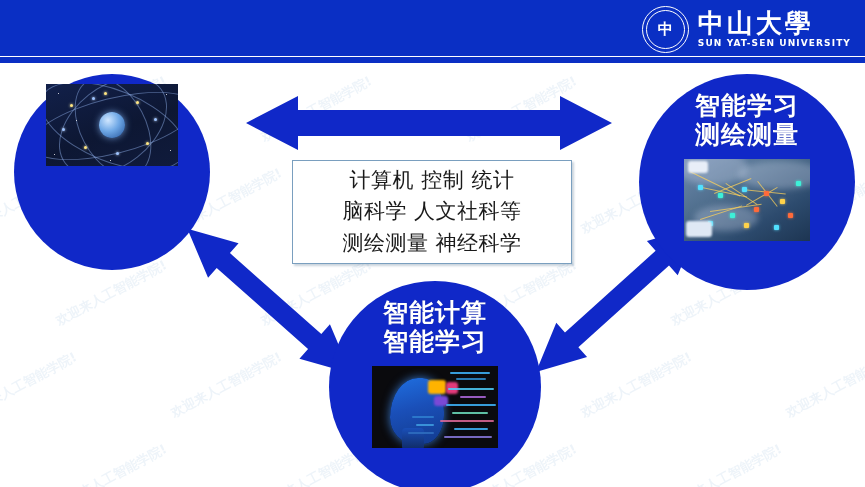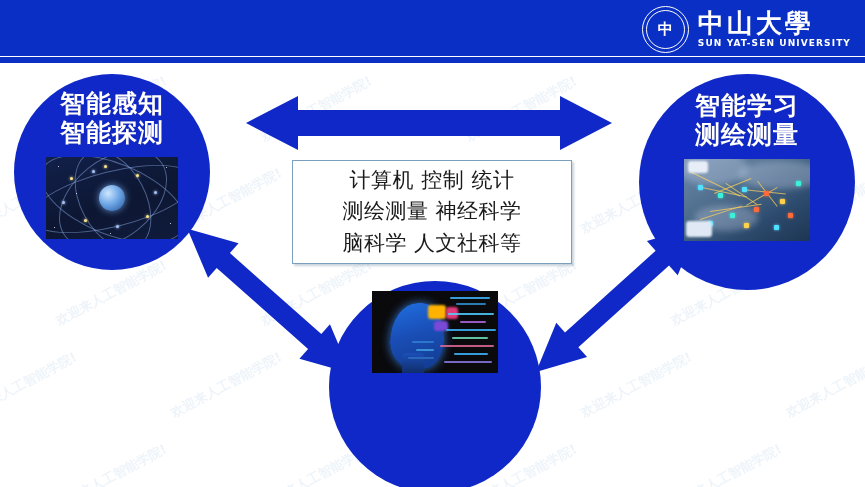--- a/index.html
+++ b/index.html
@@ -321,24 +321,20 @@
     </g>
   </svg>
 
   <svg class="arrow-svg" style="left:534px; top:226px;" width="166" height="146" viewBox="0 0 166 146">
     <g transform="rotate(-42 83 73)">
       <polygon points="-26,73 22,50 22,63 144,63 144,50 192,73 144,96 144,83 22,83 22,96" fill="#1028C8"></polygon>
     </g>
   </svg>
 
   <div class="node" style="left:14px; top:74px; width:196px; height:196px;">
-    <div class="node-label" style="margin-top:16px;">
-      <div>智能感知</div>
-      <div>智能探测</div>
-    </div>
     <div class="node-thumb thumb-sat" style="width:132px; height:82px; margin-top:10px;">
       <div class="orbit" style="left:-18px; top:14px; width:168px; height:54px; transform:rotate(-14deg);"></div>
       <div class="orbit" style="left:-10px; top:6px; width:152px; height:70px; transform:rotate(22deg);"></div>
       <div class="orbit" style="left:6px;  top:2px;  width:120px; height:78px; transform:rotate(-38deg);"></div>
       <div class="orbit" style="left:14px; top:10px; width:104px; height:64px; transform:rotate(62deg);"></div>
       <div class="earth"></div>
       <div class="sat" style="left:24px; top:20px;"></div>
       <div class="sat b" style="left:46px; top:13px;"></div>
       <div class="sat" style="left:90px; top:17px;"></div>
       <div class="sat b" style="left:108px; top:34px;"></div>
@@ -385,20 +381,24 @@
       <div class="net-node ye" style="left:60px; top:64px;"></div>
       <div class="net-node red" style="left:104px; top:54px;"></div>
       <div class="net-node cy" style="left:90px; top:66px;"></div>
       <div class="net-node" style="left:112px; top:22px;"></div>
       <div class="glow-blob" style="left:4px; top:2px; width:20px; height:12px; background:#e8eef8;"></div>
       <div class="glow-blob" style="left:2px; top:62px; width:26px; height:16px; background:#dfe8f4;"></div>
     </div>
   </div>
 
   <div class="node" style="left:329px; top:281px; width:212px; height:212px;">
+    <div class="node-label" style="margin-top:18px;">
+      <div>智能计算</div>
+      <div>智能学习</div>
+    </div>
     <div class="node-thumb thumb-ai" style="width:126px; height:82px; margin-top:10px;">
       <div class="ai-head"></div>
       <div class="ai-neck"></div>
       <div class="glow-blob" style="left:56px; top:14px; width:18px; height:14px; background:#ffb300;"></div>
       <div class="glow-blob" style="left:74px; top:16px; width:12px; height:12px; background:#e23a7a;"></div>
       <div class="glow-blob" style="left:62px; top:30px; width:14px; height:10px; background:#7a49d6;"></div>
       <div class="code-line" style="left:78px; top:6px;  width:40px; background:#3fb7ff;"></div>
       <div class="code-line" style="left:84px; top:12px; width:30px; background:#2f8fd0;"></div>
       <div class="code-line" style="left:76px; top:22px; width:46px; background:#4fd0ff;"></div>
       <div class="code-line" style="left:88px; top:30px; width:26px; background:#b06ae0;"></div>
@@ -408,17 +408,17 @@
       <div class="code-line" style="left:82px; top:62px; width:34px; background:#3fb7ff;"></div>
       <div class="code-line" style="left:72px; top:70px; width:48px; background:#8a7ae0;"></div>
       <div class="code-line" style="left:40px; top:50px; width:22px; background:#2f7fd0;"></div>
       <div class="code-line" style="left:44px; top:58px; width:18px; background:#3f9fe0;"></div>
       <div class="code-line" style="left:36px; top:66px; width:26px; background:#2f6fc0;"></div>
     </div>
   </div>
 
   <div class="center-box">
     <div class="center-line">计算机  控制  统计</div>
+    <div class="center-line">脑科学  人文社科等</div>
     <div class="center-line">测绘测量  神经科学</div>
-    <div class="center-line">脑科学  人文社科等</div>
   </div>
 
 </div>
 
 </body></html>

